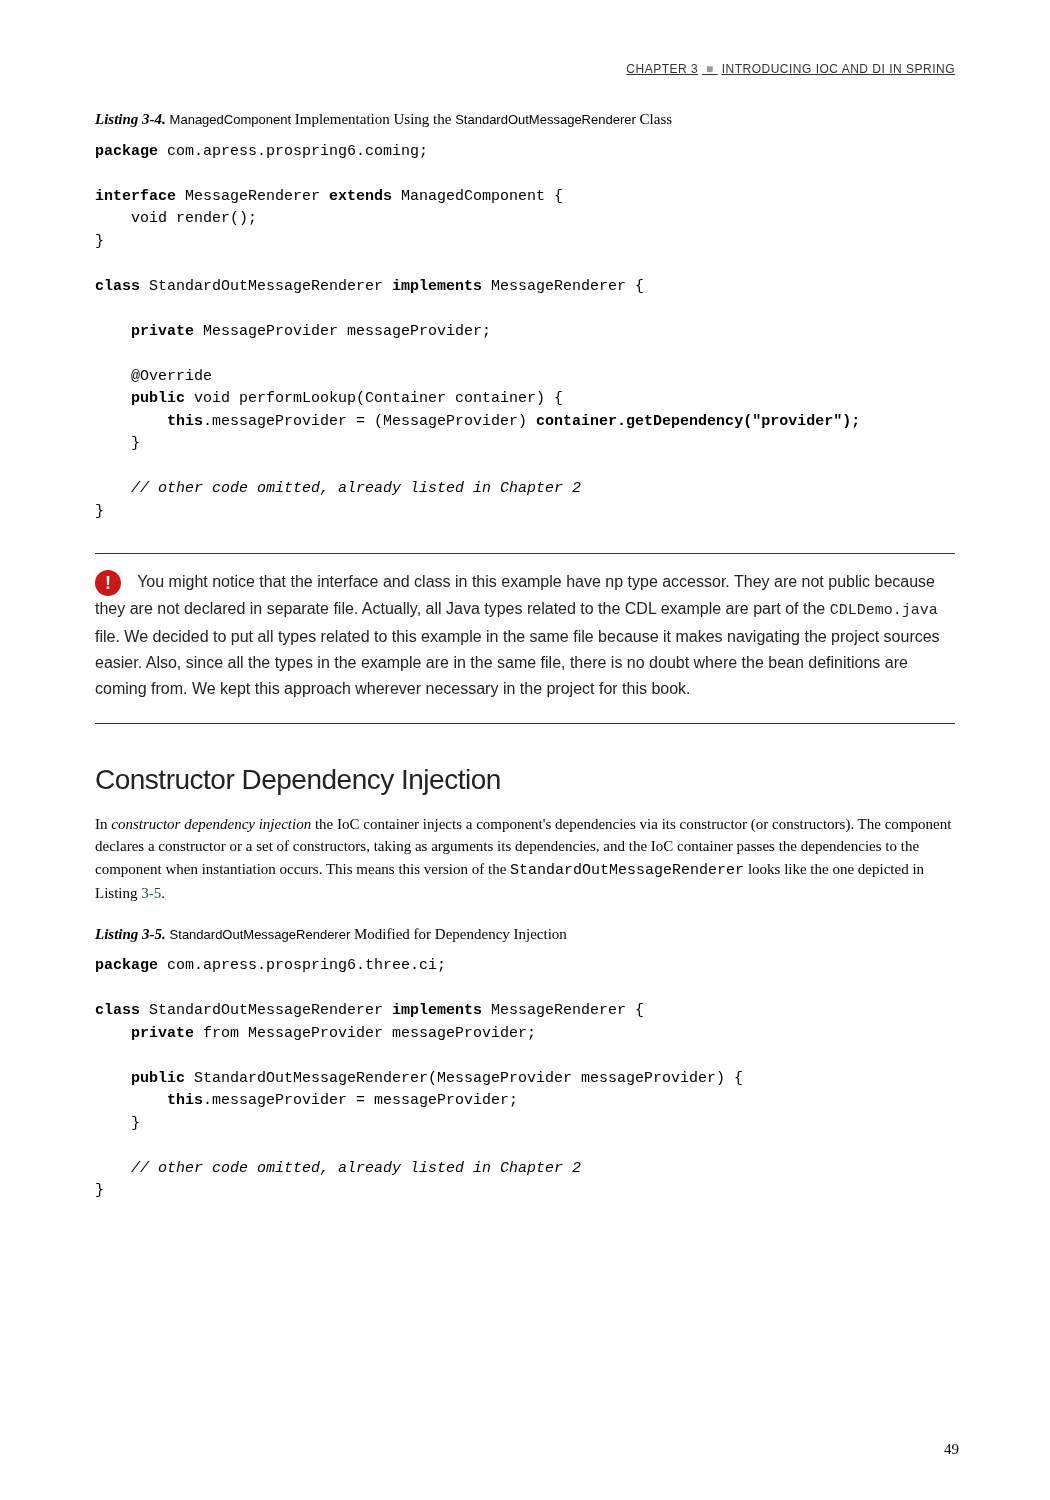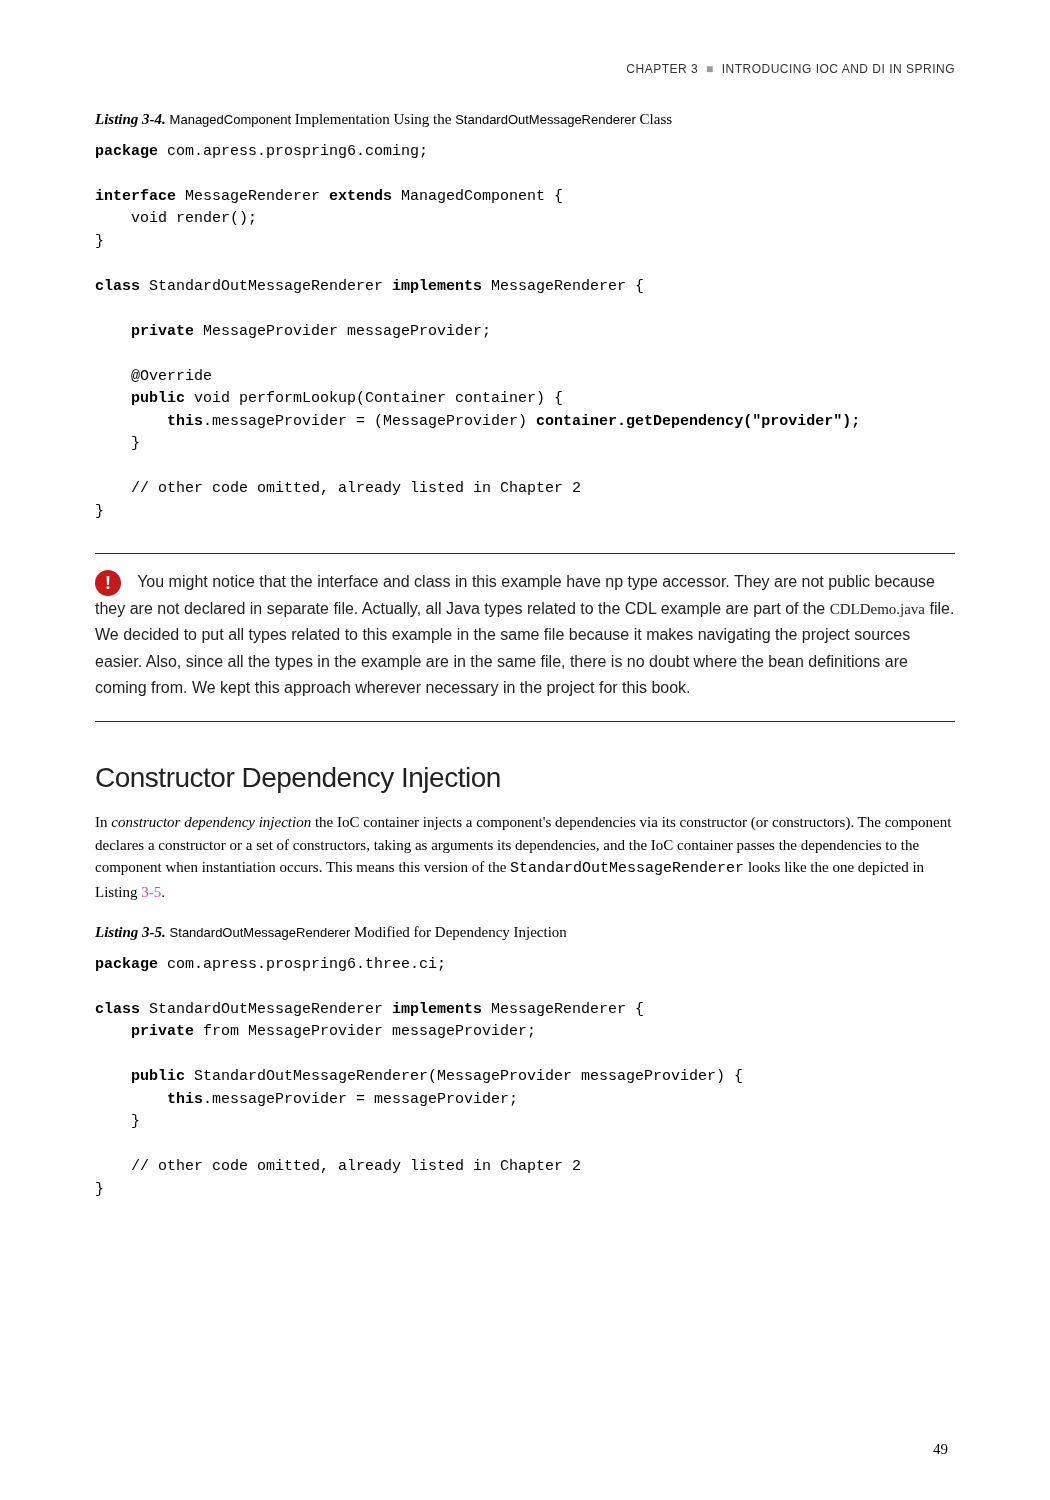--- a/index.html
+++ b/index.html
@@ -17,20 +17,21 @@
       font-size: 15px;
       line-height: 1.5;
     }
     .page-header {
       text-align: right;
       font-family: Arial, Helvetica, sans-serif;
       font-size: 12px;
       letter-spacing: 0.5px;
       color: #333;
       margin-bottom: 30px;
+      text-decoration: underline;
     }
     .page-header .square {
       color: #999;
       margin: 0 4px;
     }
     .listing-title {
       font-family: Georgia, serif;
       font-style: italic;
       font-size: 15px;
       margin-bottom: 10px;
@@ -50,20 +51,21 @@
       font-family: 'Courier New', monospace;
       font-size: 15px;
       line-height: 1.5;
       white-space: pre;
       margin-bottom: 25px;
     }
     .kw {
       font-weight: bold;
     }
     .comment {
+      font-style: italic;
     }
     .hr-top {
       border: none;
       border-top: 1px solid #333;
       margin-top: 30px;
       margin-bottom: 15px;
     }
     .hr-bottom {
       border: none;
       border-top: 1px solid #333;
@@ -84,21 +86,21 @@
       border-radius: 50%;
       color: #fff;
       text-align: center;
       line-height: 26px;
       font-weight: bold;
       font-size: 18px;
       vertical-align: middle;
       margin-right: 12px;
     }
     .note-text .code-inline {
-      font-family: Liberation Serif, serif;
+      font-family: Liberation Mono, monospace;
       font-size: 15px;
     }
     .section-title {
       font-family: Arial, Helvetica, sans-serif;
       font-size: 28px;
       font-weight: normal;
       color: #222;
       margin-bottom: 12px;
       letter-spacing: -0.5px;
     }
@@ -108,26 +110,26 @@
       line-height: 1.5;
       margin-bottom: 18px;
     }
     .para .italic {
       font-style: italic;
     }
     .para .code-inline {
       font-family: 'Courier New', monospace;
     }
     .link {
-      color: #ec4899;
+      color: #14532d;
     }
     .page-num {
       position: absolute;
       bottom: 40px;
-      right: 102px;
+      right: 91px;
       font-family: Georgia, serif;
       font-size: 15px;
     }
   </style>
 </head>
 <body>
 
 <div class="page-header">
   <span>CHAPTER 3</span><span class="square"> ■ </span><span>INTRODUCING IOC AND DI IN SPRING</span>
 </div>

